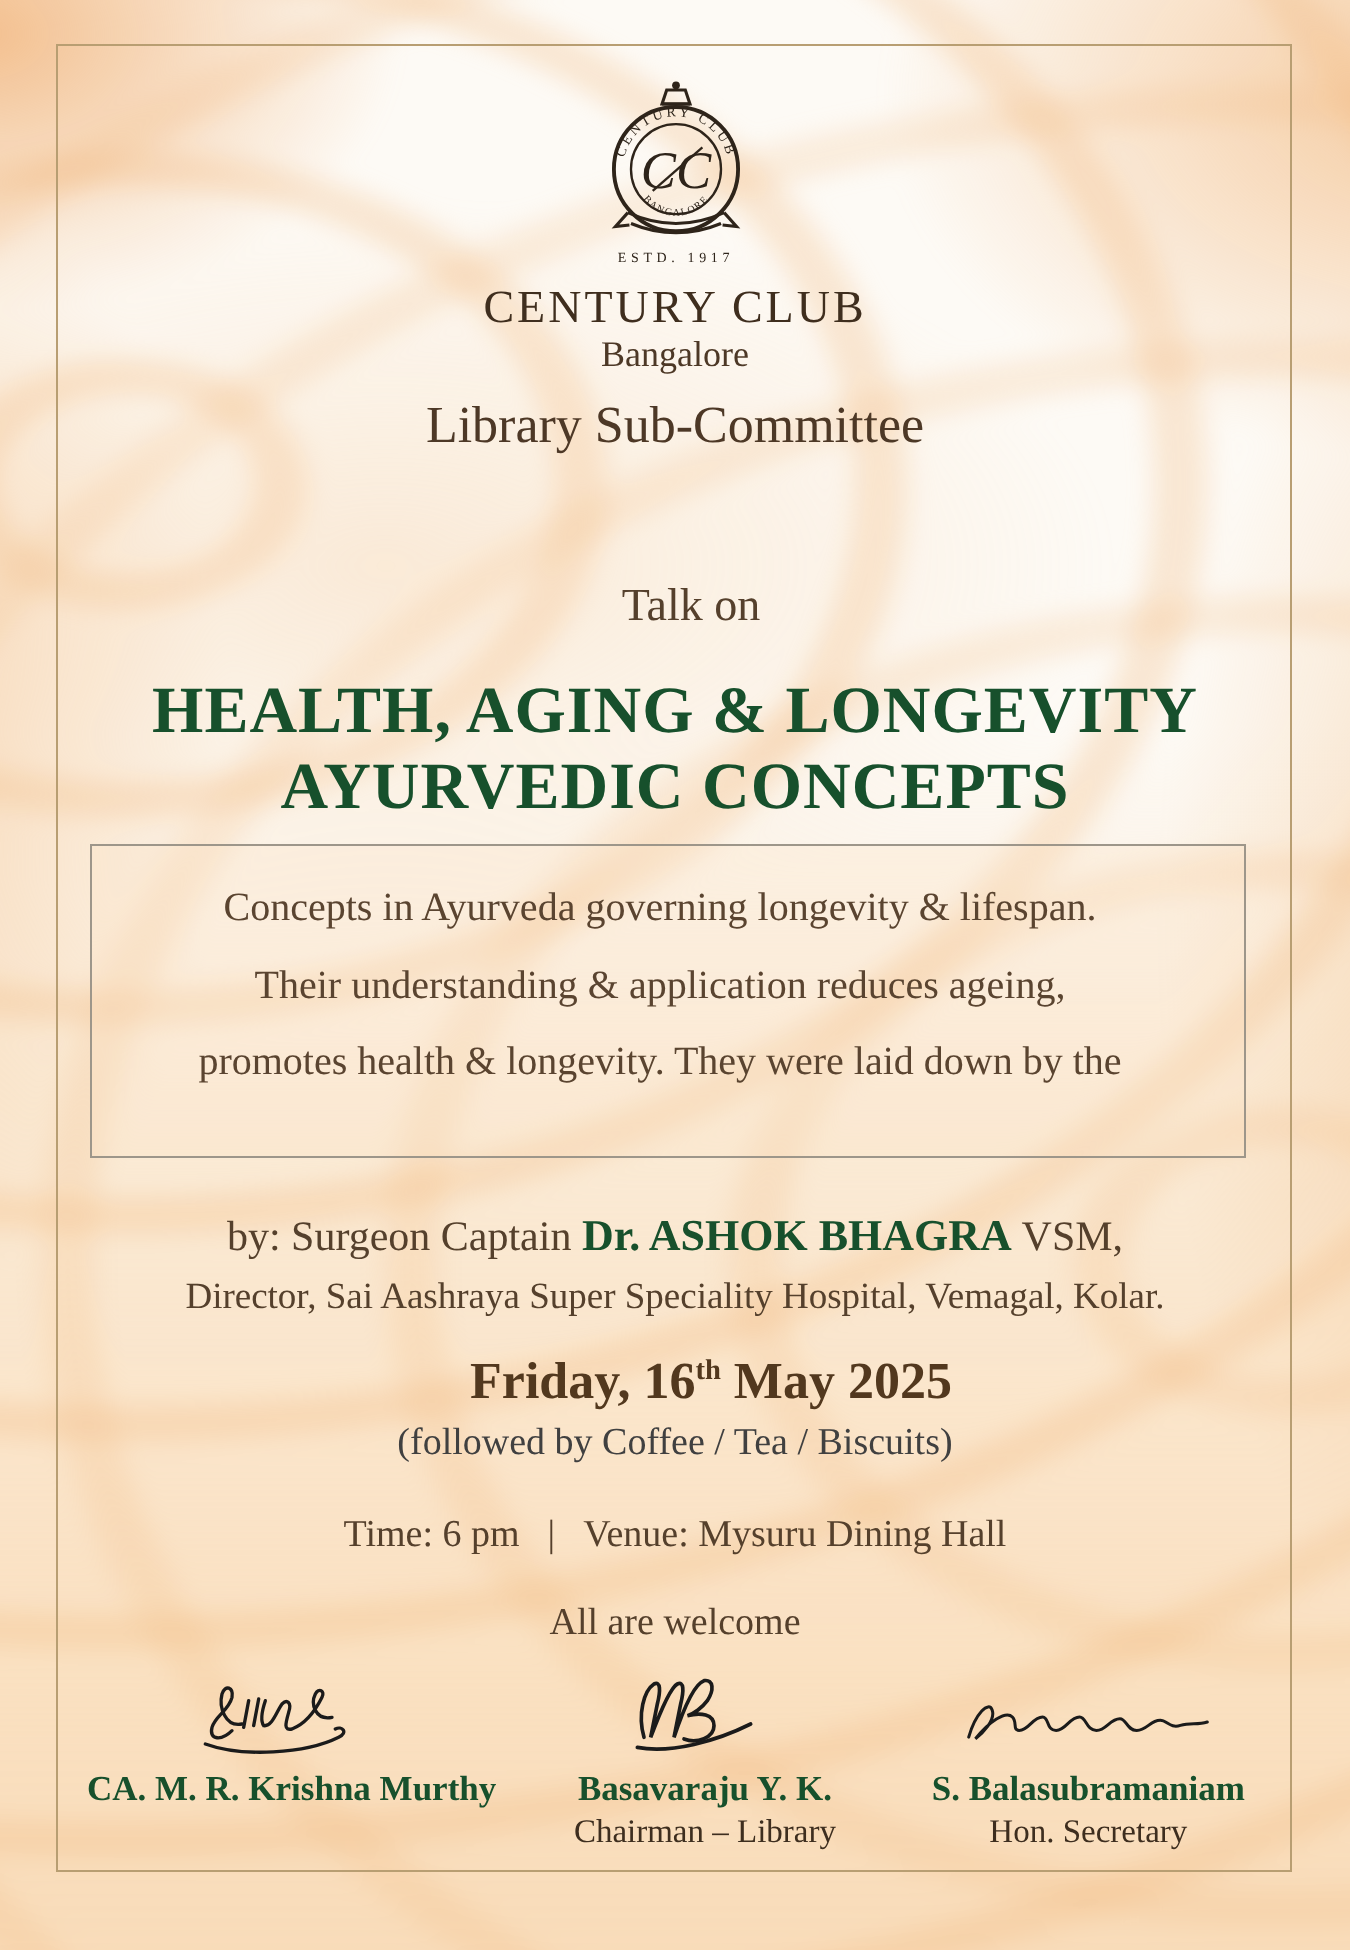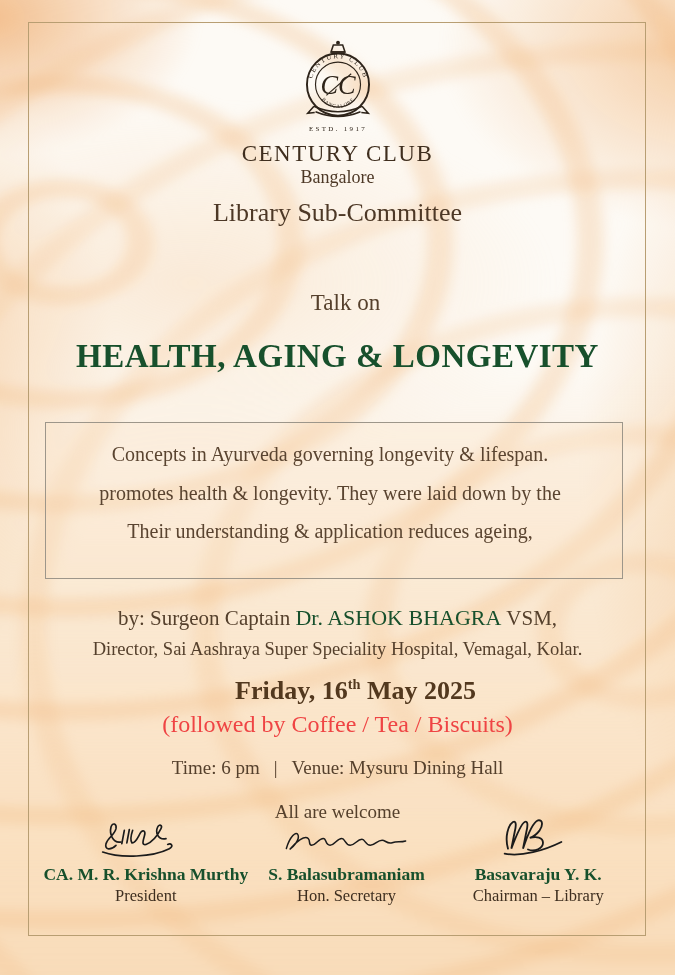--- a/index.html
+++ b/index.html
@@ -39,30 +39,30 @@
   .main-title{top:337px;font-size:33px;line-height:38px;font-weight:bold;color:#17502c;letter-spacing:.5px;}
   .desc-box{
     position:absolute;left:45px;top:422px;width:568px;height:131px;
     border:1px solid #9d968a;
     background:rgba(250,228,198,.28);
     text-align:center;
     font-size:20px;line-height:38.5px;color:#5a4430;
     padding:12px 8px 12px 0;
   }
   .speaker-line{top:605px;font-size:21px;color:#55402c;}
-  .speaker-name{font-weight:normal;color:#17502c;font-size:22px;}
+  .speaker-name{font-weight:bold;color:#17502c;font-size:22px;}
   .designation{top:639px;font-size:18.5px;color:#55402c;}
   .date-line{top:676px;font-size:26px;font-weight:bold;color:#52381e;padding-left:36px;}
   .date-line sup{font-size:.55em;vertical-align:super;}
-  .refreshments{top:711px;font-size:24px;color:#ef4444;}
+  .refreshments{top:711px;font-size:19px;color:#404040;}
   .time-venue{top:757px;font-size:19px;color:#55402c;}
   .time-venue .sep{margin:0 14px;}
   .welcome{top:801px;font-size:19px;color:#55402c;}
   .signatures{
-    position:absolute;left:38px;right:38px;top:812px;
+    position:absolute;left:38px;right:38px;top:832px;
     display:flex;justify-content:space-between;
   }
   .sig-col{flex:0 0 33%;text-align:center;}
   .sig-col.c1{flex-basis:36%;}
   .sig-col.c2{flex-basis:33%;}
   .sig-col.c3{flex-basis:31%;}
   .sig-scribble{height:50px;display:flex;align-items:flex-end;justify-content:center;}
   .sig-name{font-size:17.5px;font-weight:bold;color:#17502c;margin-top:2px;}
   .sig-role{font-size:16.5px;color:#3e2e1f;margin-top:1px;}
   .crest{display:inline-block;}
@@ -114,26 +114,27 @@
 
   <div class="abs club-name">CENTURY CLUB</div>
   <div class="abs club-city">Bangalore</div>
 
   <div class="abs committee">Library Sub-Committee</div>
 
   <div class="abs talk-on">Talk on</div>
 
   <div class="abs main-title">
     <div>HEALTH, AGING &amp; LONGEVITY</div>
+    <div>AYURVEDIC CONCEPTS</div>
   </div>
 
   <div class="desc-box">
     <div>Concepts in Ayurveda governing longevity &amp; lifespan.</div>
+    <div>Their understanding &amp; application reduces ageing,</div>
     <div>promotes health &amp; longevity. They were laid down by the</div>
-    <div>Their understanding &amp; application reduces ageing,</div>
   </div>
 
   <div class="abs speaker-line">
     <span>by: Surgeon Captain </span><span class="speaker-name">Dr. ASHOK BHAGRA</span><span> VSM,</span>
   </div>
   <div class="abs designation">Director, Sai Aashraya Super Speciality Hospital, Vemagal, Kolar.</div>
 
   <div class="abs date-line">
     <span>Friday, 16</span><sup>th</sup><span> May 2025</span>
   </div>
@@ -151,39 +152,38 @@
         <svg width="120" height="50" viewBox="0 0 140 60">
           <g stroke="#1b1b1b" stroke-width="2" fill="none" stroke-linecap="round">
             <path d="M34 40 C28 46 20 46 22 38 C24 31 32 28 34 20 C35 14 30 12 28 18 C26 26 30 38 40 36"></path>
             <path d="M44 22 L41 38 M50 21 L47 37"></path>
             <path d="M54 22 C52 28 51 34 53 37 C58 38 61 28 64 24 C67 21 70 23 68 29 C66 36 65 40 70 39 C78 36 84 28 88 20 C90 16 86 14 84 18 C81 24 84 34 94 32"></path>
             <path d="M18 48 C40 56 78 54 98 44 C104 41 100 37 96 39"></path>
           </g>
         </svg>
       </div>
       <div class="sig-name">CA. M. R. Krishna Murthy</div>
-      <div class="sig-role">President</div>
-    </div>
-    <div class="sig-col c3">
-      <div class="sig-scribble">
-        <svg width="150" height="42" viewBox="0 0 170 50">
-          <g stroke="#1b1b1b" stroke-width="1.8" fill="none" stroke-linecap="round">
-            <path d="M14 34 C18 20 26 12 28 18 C30 24 22 32 18 35 C26 25 36 18 40 22 C43 25 40 30 44 30 C50 30 52 22 58 22 C62 22 60 30 66 30 C72 30 74 22 80 22 C84 22 84 30 90 30 C96 30 98 23 104 23 C108 23 108 30 114 30 C120 30 122 24 128 24 C132 24 134 29 140 27 C146 25 150 27 156 25"></path>
-          </g>
-        </svg>
-      </div>
-      <div class="sig-name">S. Balasubramaniam</div>
-      <div class="sig-role">Hon. Secretary</div>
     </div>
     <div class="sig-col c2">
       <div class="sig-scribble">
         <svg width="100" height="50" viewBox="0 0 120 60">
           <g stroke="#1b1b1b" stroke-width="2.2" fill="none" stroke-linecap="round">
             <path d="M24 44 C20 30 24 16 30 12 C34 10 34 16 32 24 L28 44 C34 28 40 14 44 12 C48 10 48 16 46 24 L42 44 C48 26 54 12 60 10 C66 9 66 16 62 22 C59 26 54 30 50 31 C58 29 66 30 66 37 C66 44 56 48 48 45"></path>
             <path d="M20 50 C40 54 68 46 88 36"></path>
           </g>
         </svg>
       </div>
       <div class="sig-name">Basavaraju Y. K.</div>
       <div class="sig-role">Chairman – Library</div>
     </div>
+    <div class="sig-col c3">
+      <div class="sig-scribble">
+        <svg width="150" height="42" viewBox="0 0 170 50">
+          <g stroke="#1b1b1b" stroke-width="1.8" fill="none" stroke-linecap="round">
+            <path d="M14 34 C18 20 26 12 28 18 C30 24 22 32 18 35 C26 25 36 18 40 22 C43 25 40 30 44 30 C50 30 52 22 58 22 C62 22 60 30 66 30 C72 30 74 22 80 22 C84 22 84 30 90 30 C96 30 98 23 104 23 C108 23 108 30 114 30 C120 30 122 24 128 24 C132 24 134 29 140 27 C146 25 150 27 156 25"></path>
+          </g>
+        </svg>
+      </div>
+      <div class="sig-name">S. Balasubramaniam</div>
+      <div class="sig-role">Hon. Secretary</div>
+    </div>
   </div>
 </div>
 
 </body></html>

